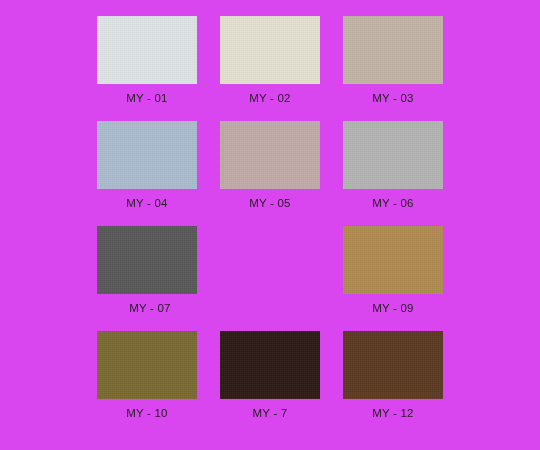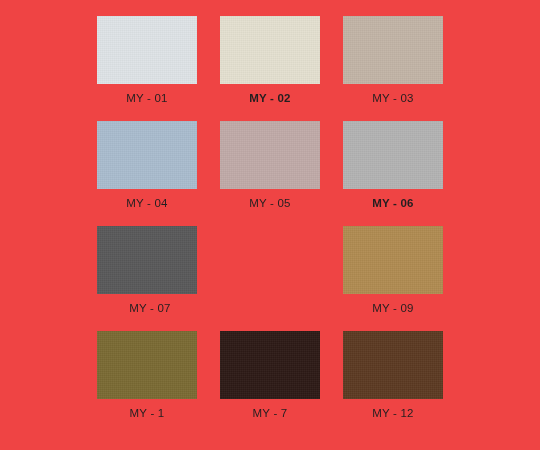--- a/index.html
+++ b/index.html
@@ -12,21 +12,21 @@
     height: 450px;
     background: #ffffff;
     font-family: "Liberation Sans", "DejaVu Sans", sans-serif;
     overflow: hidden;
   }
 
   #swatch-chart {
     box-sizing: border-box;
     width: 540px;
     height: 450px;
-    background: #ef4444;
+    background: #d946ef;
     padding: 16px 97px 0 97px;
     display: flex;
     flex-direction: column;
   }
 
   .swatch-row {
     display: flex;
     flex-direction: row;
     justify-content: space-between;
     margin-bottom: 16px;
@@ -78,58 +78,58 @@
 
 <div id="swatch-chart">
 
   <div class="swatch-row">
     <div class="swatch-cell">
       <div class="swatch-chip" style="background-color: rgb(222, 227, 230);"></div>
       <div class="swatch-label" style="color: rgb(35, 31, 32);">MY - 01</div>
     </div>
     <div class="swatch-cell">
       <div class="swatch-chip" style="background-color: rgb(228, 224, 208);"></div>
-      <div class="swatch-label" style="color: rgb(35, 31, 32); font-weight: bold;">MY - 02</div>
+      <div class="swatch-label" style="color: rgb(35, 31, 32);">MY - 02</div>
     </div>
     <div class="swatch-cell">
       <div class="swatch-chip" style="background-color: rgb(194, 180, 166);"></div>
       <div class="swatch-label" style="color: rgb(35, 31, 32);">MY - 03</div>
     </div>
   </div>
 
   <div class="swatch-row">
     <div class="swatch-cell">
       <div class="swatch-chip" style="background-color: rgb(169, 188, 206);"></div>
       <div class="swatch-label" style="color: rgb(35, 31, 32);">MY - 04</div>
     </div>
     <div class="swatch-cell">
       <div class="swatch-chip" style="background-color: rgb(192, 170, 168);"></div>
       <div class="swatch-label" style="color: rgb(35, 31, 32);">MY - 05</div>
     </div>
     <div class="swatch-cell">
       <div class="swatch-chip" style="background-color: rgb(179, 179, 179);"></div>
-      <div class="swatch-label" style="color: rgb(35, 31, 32); font-weight: bold;">MY - 06</div>
+      <div class="swatch-label" style="color: rgb(35, 31, 32);">MY - 06</div>
     </div>
   </div>
 
   <div class="swatch-row">
     <div class="swatch-cell">
       <div class="swatch-chip" style="background-color: rgb(89, 89, 90);"></div>
       <div class="swatch-label" style="color: rgb(35, 31, 32); margin-left: 6px;">MY - 07</div>
     </div>
     <div class="swatch-cell">
       <div class="swatch-chip" style="background-color: rgb(176, 139, 81);"></div>
       <div class="swatch-label" style="color: rgb(35, 31, 32);">MY - 09</div>
     </div>
   </div>
 
   <div class="swatch-row">
     <div class="swatch-cell">
       <div class="swatch-chip" style="background-color: rgb(122, 106, 51);"></div>
-      <div class="swatch-label" style="color: rgb(35, 31, 32);">MY - 1</div>
+      <div class="swatch-label" style="color: rgb(35, 31, 32);">MY - 10</div>
     </div>
     <div class="swatch-cell">
       <div class="swatch-chip" style="background-color: rgb(45, 26, 22);"></div>
       <div class="swatch-label" style="color: rgb(35, 31, 32);">MY - 7</div>
     </div>
     <div class="swatch-cell">
       <div class="swatch-chip" style="background-color: rgb(92, 58, 34);"></div>
       <div class="swatch-label" style="color: rgb(35, 31, 32);">MY - 12</div>
     </div>
   </div>

